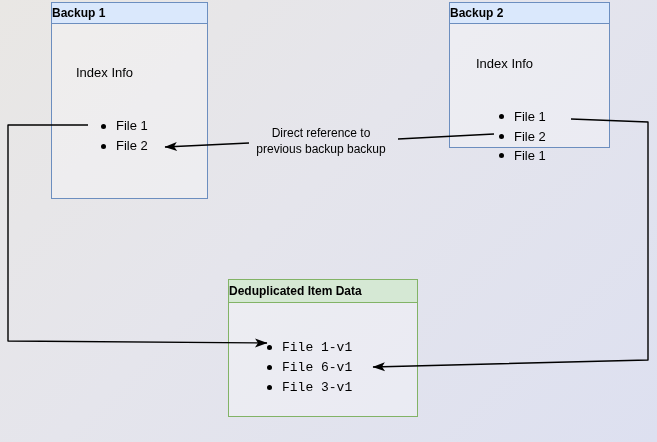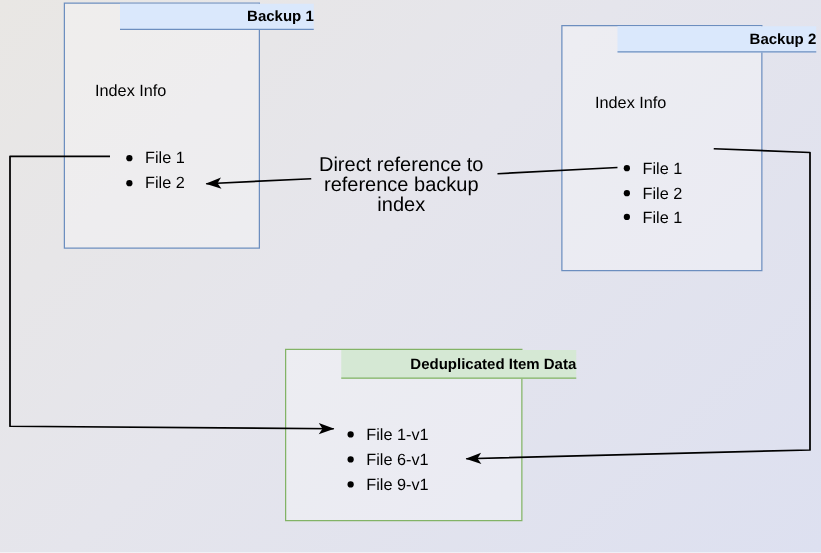--- a/index.html
+++ b/index.html
@@ -18,30 +18,29 @@
   .box {
     position: absolute;
     box-sizing: border-box;
     background: rgba(255,255,255,0.30);
   }
   .box.blue  { border: 1px solid #6c8ebf; }
   .box.green { border: 1px solid #82b366; }
   .box-header {
     box-sizing: border-box;
     width: 100%;
-    text-align: right;
+    text-align: left;
     font-weight: bold;
     font-size: 12px;
-    margin-left: 44px;
   }
   .blue  .box-header { background: #dae8fc; border-bottom: 1px solid #6c8ebf; height: 21px; line-height: 20px; }
   .green .box-header { background: #d5e8d4; border-bottom: 1px solid #82b366; height: 23px; line-height: 22px; }
 
   #backup1 { left: 51px;  top: 2px;   width: 157px; height: 197px; }
-  #backup2 { left: 449px; top: 20px;   width: 161px; height: 197px; }
+  #backup2 { left: 449px; top: 2px;   width: 161px; height: 146px; }
   #dedup   { left: 228px; top: 279px; width: 190px; height: 138px; }
 
   .index-label {
     position: absolute;
     font-size: 13px;
     white-space: nowrap;
   }
   #backup1 .index-label { left: 24px; top: 62px; }
   #backup2 .index-label { left: 26px; top: 53px; }
 
@@ -62,21 +61,21 @@
     left: 5px; top: 50%;
     margin-top: -2.5px;
     width: 5px; height: 5px;
     border-radius: 50%;
     background: #000;
   }
   #backup1 ul.file-list { left: 44px; top: 113px; }
   #backup1 ul.file-list li { line-height: 20px; height: 20px; }
   #backup2 ul.file-list { left: 44px; top: 104px; }
   #backup2 ul.file-list li { line-height: 19.5px; height: 19.5px; }
-  #dedup   ul.file-list { left: 44px; top: 58px; }
+  #dedup   ul.file-list { left: 33px; top: 58px; font-family: Liberation Mono, monospace; }
   #dedup   ul.file-list li { line-height: 19.8px; height: 19.8px; }
 
   
   svg.connectors {
     position: absolute;
     left: 0; top: 0;
     width: 657px; height: 442px;
     pointer-events: none;
   }
   svg.connectors path.line {
@@ -85,21 +84,21 @@
     stroke-width: 1.4;
     stroke-linejoin: round;
   }
 
   
   .ref-label {
     position: absolute;
     left: 247px; top: 125px;
     width: 148px;
     text-align: center;
-    font-size: 16px;
+    font-size: 12px;
     line-height: 16px;
   }
 </style>
 </head>
 <body>
 
 <div class="canvas">
 
   <div class="box blue" id="backup1">
     <div class="box-header">Backup 1</div>
@@ -118,37 +117,37 @@
       <li>File 2</li>
       <li>File 1</li>
     </ul>
   </div>
 
   <div class="box green" id="dedup">
     <div class="box-header">Deduplicated Item Data</div>
     <ul class="file-list">
       <li>File 1-v1</li>
       <li>File 6-v1</li>
-      <li>File 9-v1</li>
+      <li>File 3-v1</li>
     </ul>
   </div>
 
   <svg class="connectors" viewBox="0 0 657 442">
     <defs>
       <marker id="arrow" markerUnits="userSpaceOnUse" markerWidth="14" markerHeight="10" refX="12.5" refY="5" orient="auto">
         <path d="M0.5,0.5 L13,5 L0.5,9.5 L3.5,5 Z" fill="#000"></path>
       </marker>
     </defs>
 
     <path class="line" d="M494,134 L398,139"></path>
     <path class="line" d="M249,143 L165,147" marker-end="url(#arrow)"></path>
 
     <path class="line" d="M88,125 L8,125 L8,341 L267,343" marker-end="url(#arrow)"></path>
 
     <path class="line" d="M571,119 L648,122 L648,360 L373,367" marker-end="url(#arrow)"></path>
   </svg>
 
   <div class="ref-label">
     <div>Direct reference to</div>
-    <div>reference backup index</div>
+    <div>previous backup backup</div>
   </div>
 
 </div>
 
 </body></html>

